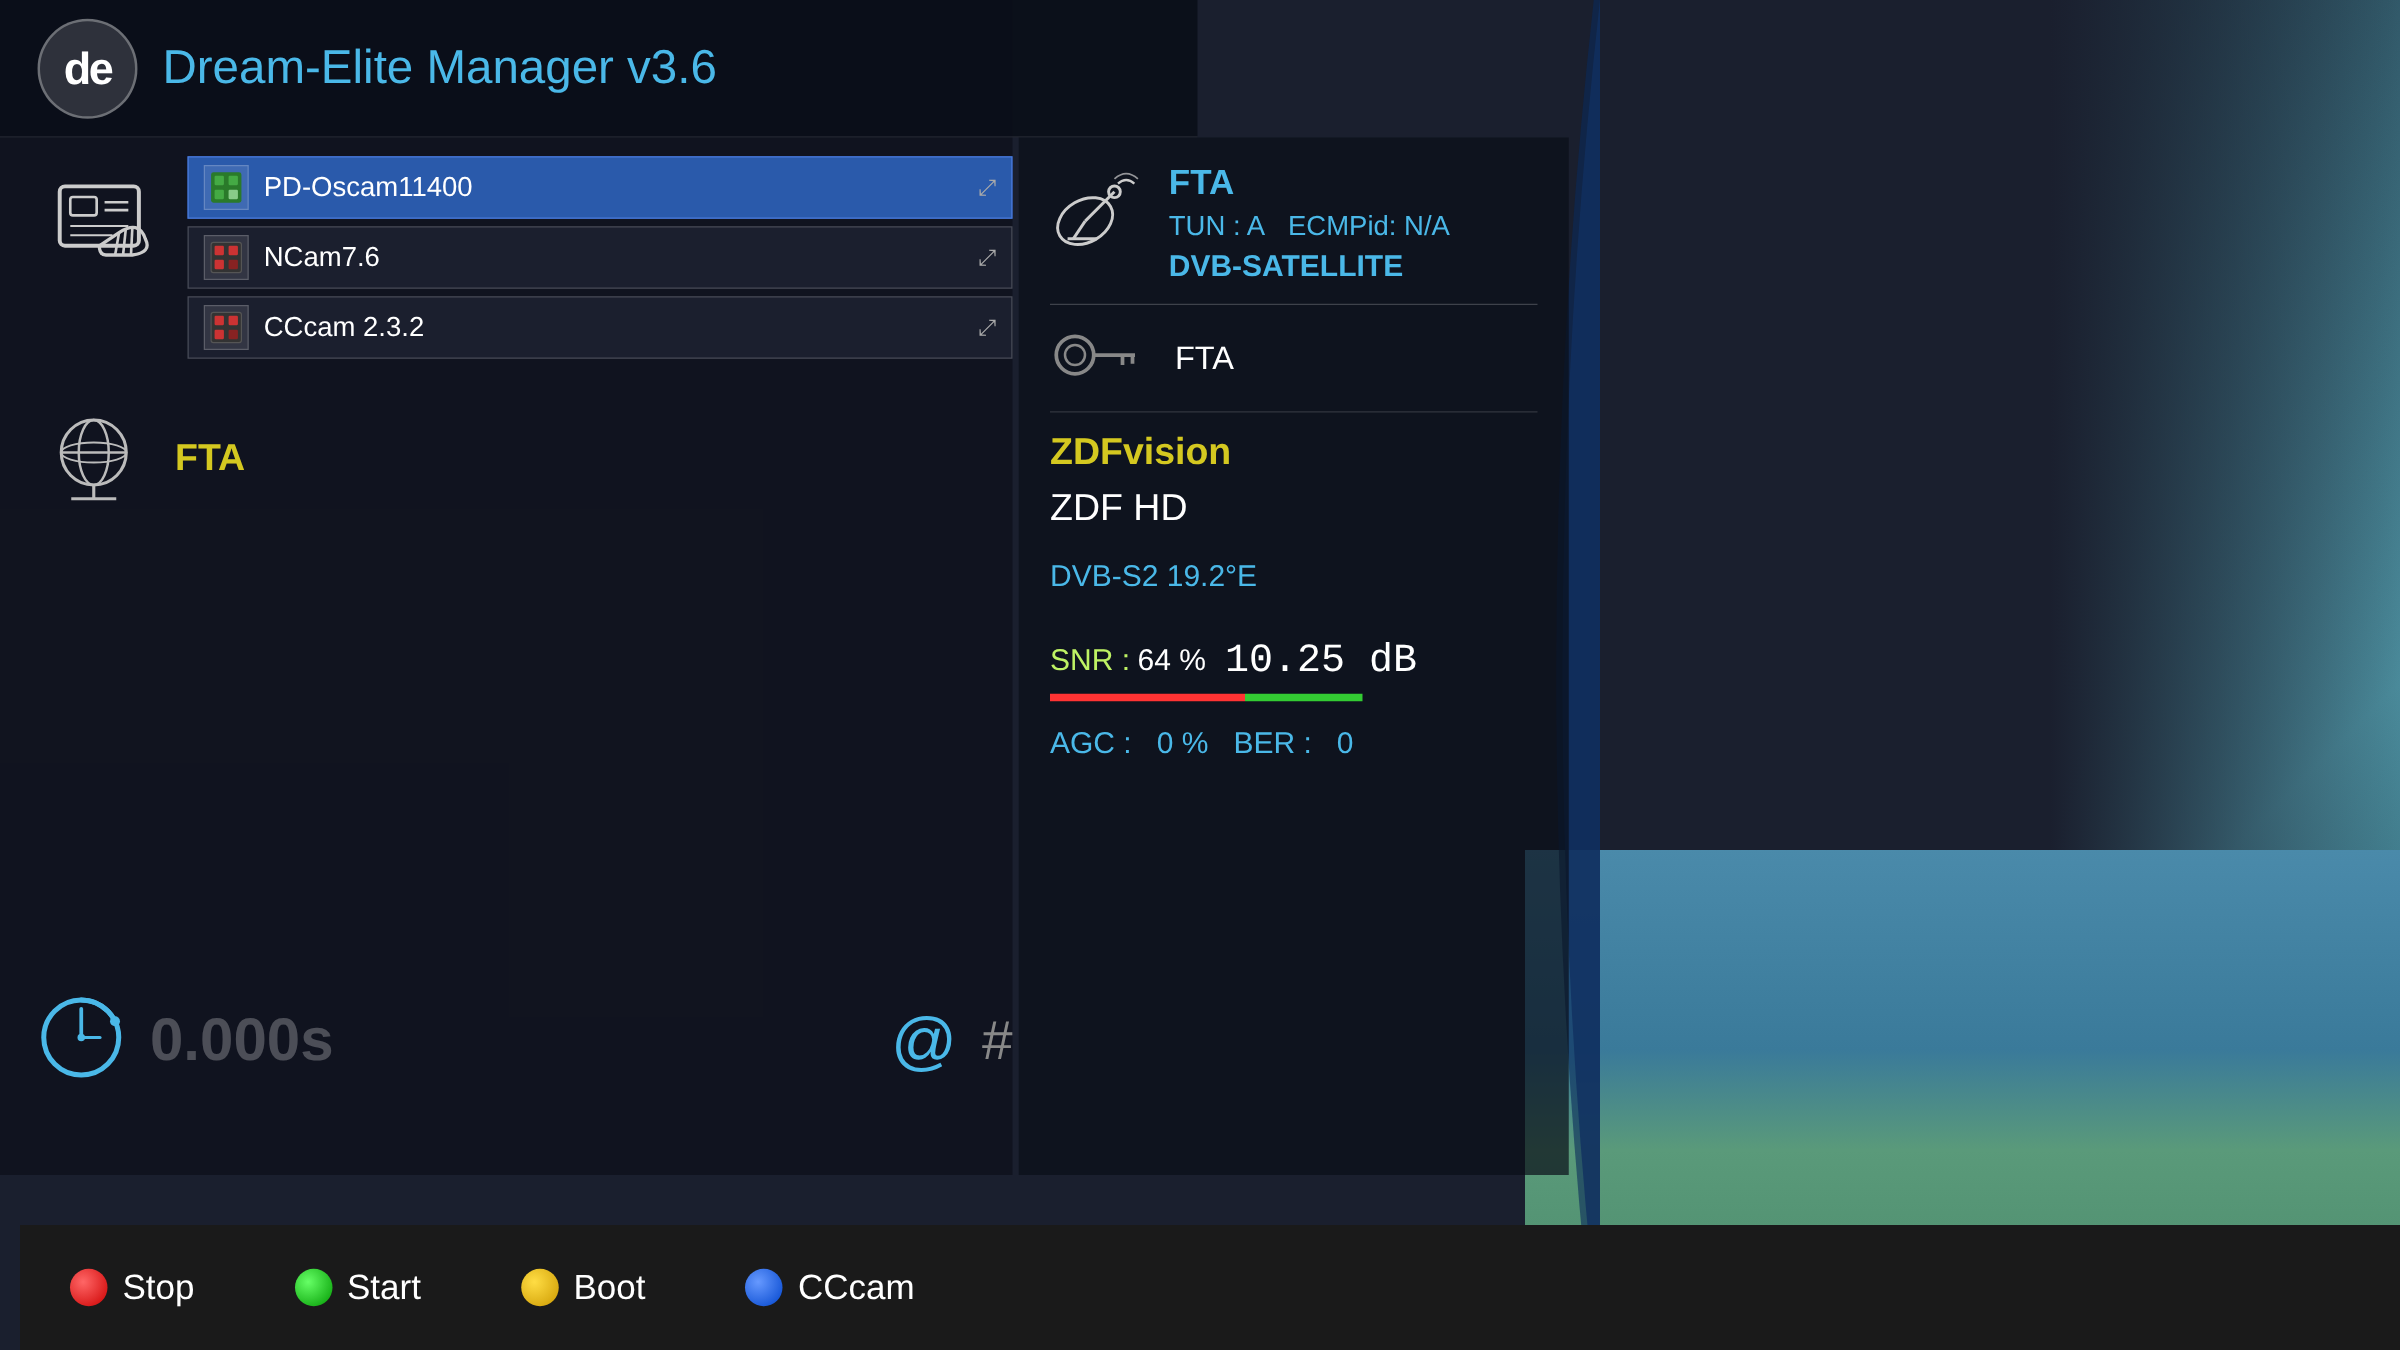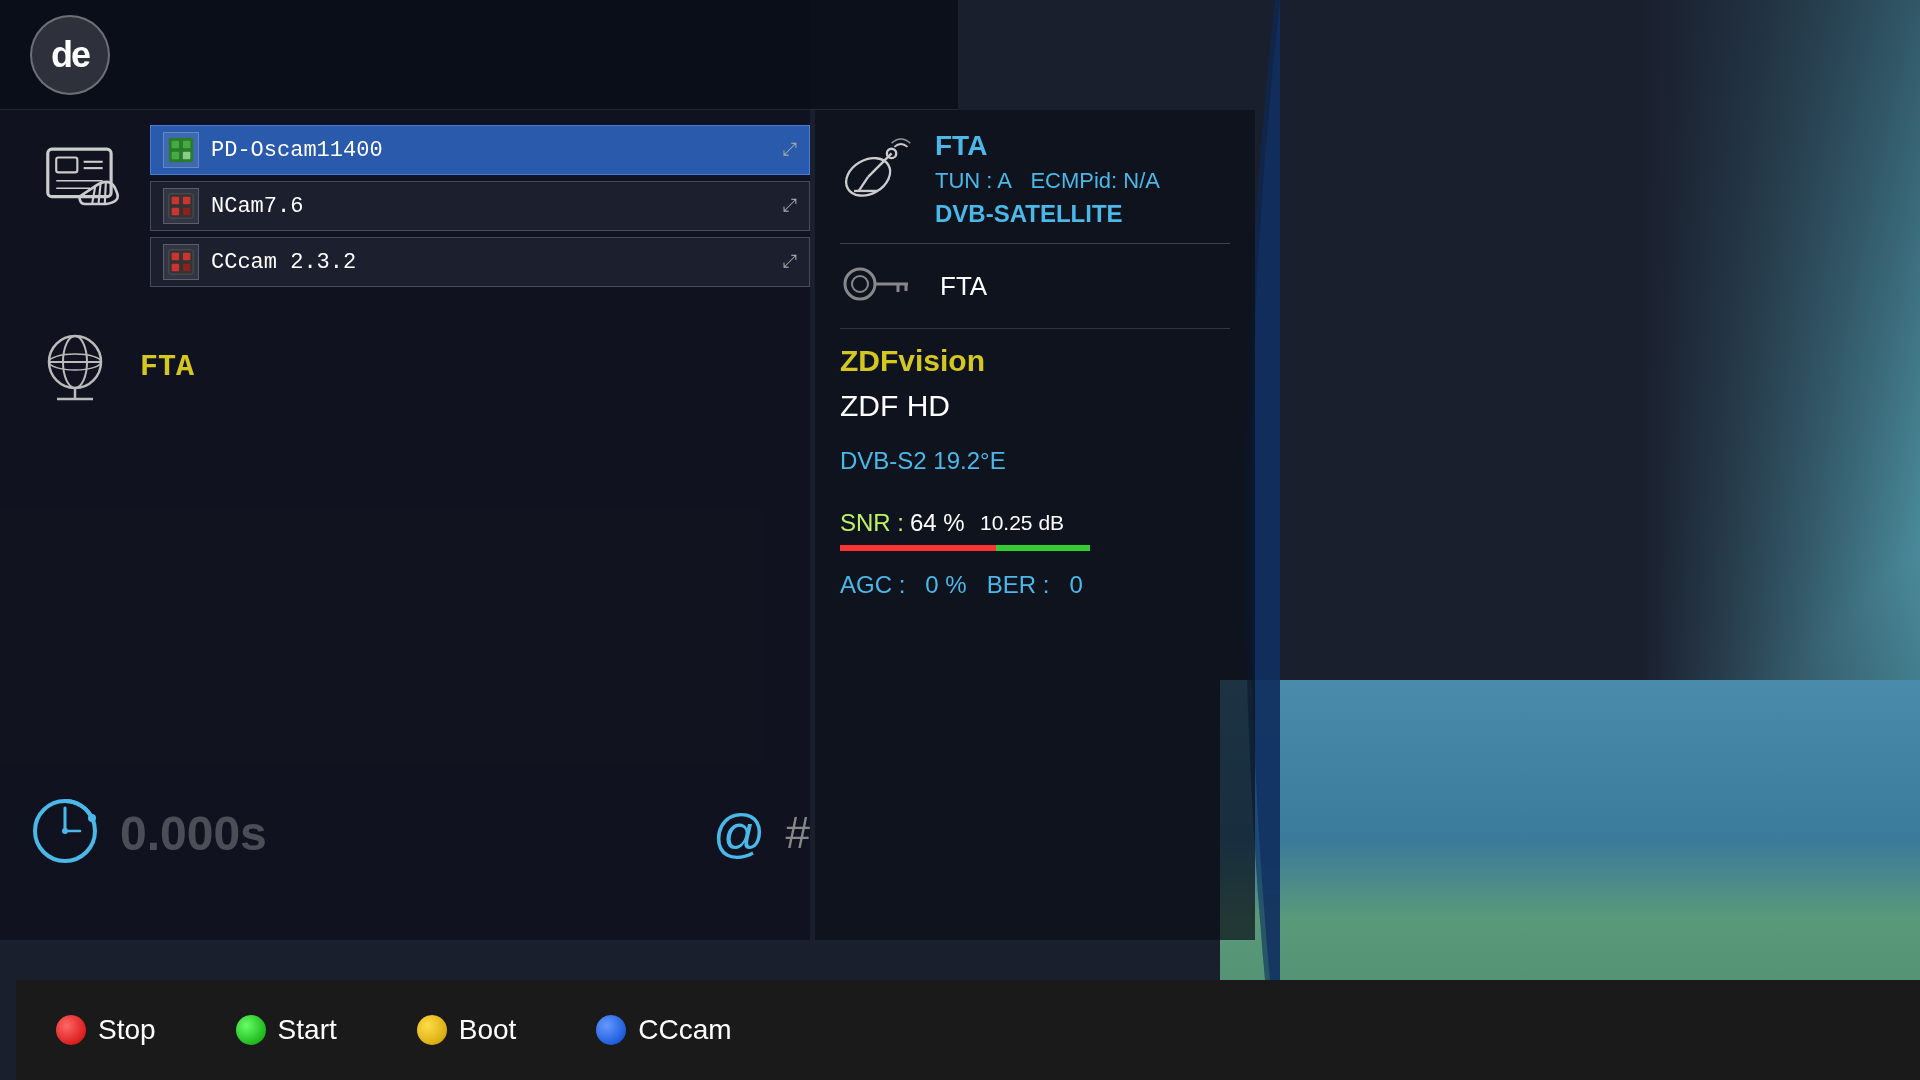--- a/index.html
+++ b/index.html
@@ -293,22 +293,23 @@
       font-size: 24px;
       color: #bef264;
       width: 70px;
     }
     .signal-percent {
       font-size: 24px;
       color: #ffffff;
       width: 70px;
     }
     .signal-db {
-      font-size: 21px;
-      color: #ffffff;
+      font-size: 32px;
+      color: #ffffff;
+      font-family: Liberation Mono, monospace;
     }
     .signal-bar-container {
       width: 100%;
       height: 6px;
       position: relative;
       margin-top: 5px;
     }
     .signal-bar-red {
       position: absolute;
       left: 0;
@@ -392,23 +393,24 @@
   <svg viewBox="0 0 80 1080" preserveAspectRatio="none">
     <path d="M80,0 Q20,540 80,1080 L80,0" fill="#1a3a6a" opacity="0.8"></path>
     <path d="M75,0 Q15,540 75,1080 L80,1080 L80,0" fill="#0a2a5a" opacity="0.6"></path>
   </svg>
 </div>
 
 <div class="header">
   <div class="logo-circle">
     <span class="logo-text">de</span>
   </div>
+  <div class="app-title">Dream-Elite Manager v3.6</div>
 </div>
 
-<div style="position:absolute; top:125px; left:30px; width:780px; z-index:10;font-family:Liberation Mono, monospace;">
+<div style="position:absolute; top:125px; left:30px; width:780px; z-index:10;">
 
   <div class="services-row">
 
     <div class="server-icon">
       <svg viewBox="0 0 100 90" width="110" height="95">
 
         <rect x="10" y="20" width="60" height="45" rx="4" fill="none" stroke="#cccccc" stroke-width="3"></rect>
         <rect x="18" y="28" width="20" height="14" rx="2" fill="none" stroke="#cccccc" stroke-width="2"></rect>
         <line x1="44" y1="32" x2="62" y2="32" stroke="#cccccc" stroke-width="2"></line>
         <line x1="44" y1="38" x2="62" y2="38" stroke="#cccccc" stroke-width="2"></line>

